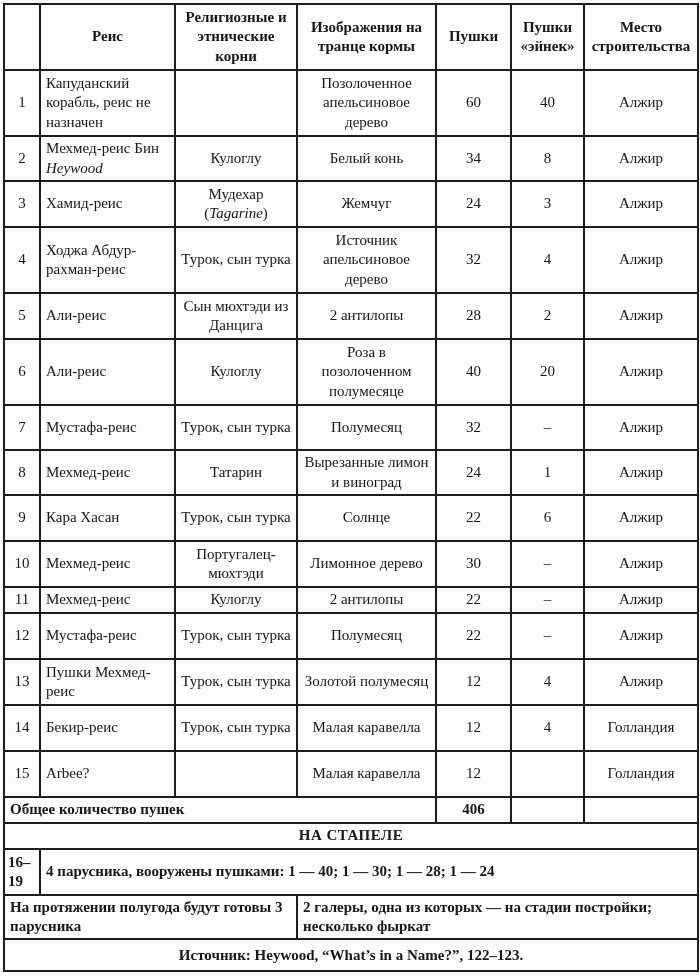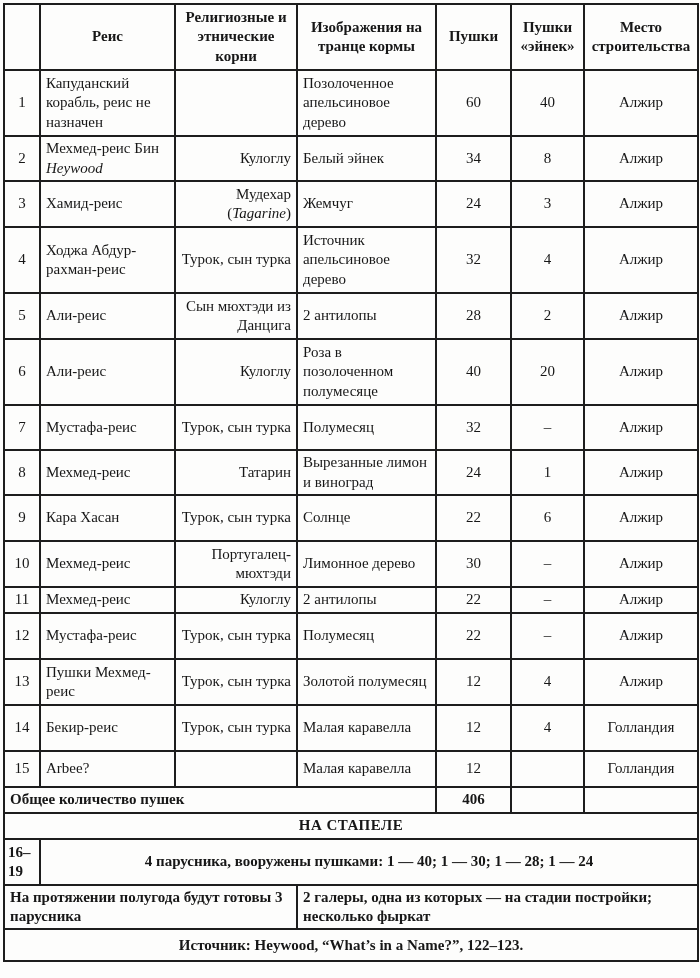--- a/index.html
+++ b/index.html
@@ -40,38 +40,38 @@
   tbody.body tr:nth-child(5)  { height: 46px; }
   tbody.body tr:nth-child(6)  { height: 66px; }
   tbody.body tr:nth-child(7)  { height: 45px; }
   tbody.body tr:nth-child(8)  { height: 45px; }
   tbody.body tr:nth-child(9)  { height: 46px; }
   tbody.body tr:nth-child(10) { height: 46px; }
   tbody.body tr:nth-child(11) { height: 26px; }
   tbody.body tr:nth-child(12) { height: 46px; }
   tbody.body tr:nth-child(13) { height: 46px; margin-top: 12px; }
   tbody.body tr:nth-child(14) { height: 46px; }
-  tbody.body tr:nth-child(15) { height: 36px; }
+  tbody.body tr:nth-child(15) { height: 46px; }
 
   .col-num   { text-align: center; padding: 2px 2px; }
   .col-reis  { text-align: left; }
-  .col-roots { text-align: right; }
-  .col-image { text-align: left; }
+  .col-roots { text-align: center; }
+  .col-image { text-align: center; }
   .col-guns  { text-align: center; }
   .col-eynek { text-align: center; }
   .col-place { text-align: center; }
 
   tbody.footer td { font-weight: bold; }
   .row-total  { height: 26px; }
   .row-total .total-label { text-align: left; }
   .row-section { height: 26px; }
   .row-section .section-title { text-align: center; letter-spacing: 0.5px; border-radius: 7px; }
   .row-slip { height: 46px; }
   .row-slip .slip-num { text-align: left; padding: 2px 3px; }
-  .row-slip .slip-text { text-align: center; }
+  .row-slip .slip-text { text-align: left; }
   .row-note { height: 38px; margin-top: 8px; }
   .row-note td { text-align: left; }
   .row-source { height: 32px; }
   .row-source td { text-align: center; font-weight: normal; }
 </style>
 </head>
 <body>
 
 <div class="page">
   <table class="main">
@@ -102,21 +102,21 @@
           <td class="col-roots"></td>
           <td class="col-image">Позолоченное апельсиновое дерево</td>
           <td class="col-guns">60</td>
           <td class="col-eynek">40</td>
           <td class="col-place">Алжир</td>
         </tr>
         <tr>
           <td class="col-num">2</td>
           <td class="col-reis"><span>Мехмед-реис Бин </span><i>Heywood</i></td>
           <td class="col-roots">Кулоглу</td>
-          <td class="col-image">Белый эйнек</td>
+          <td class="col-image">Белый конь</td>
           <td class="col-guns">34</td>
           <td class="col-eynek">8</td>
           <td class="col-place">Алжир</td>
         </tr>
         <tr>
           <td class="col-num">3</td>
           <td class="col-reis">Хамид-реис</td>
           <td class="col-roots"><span>Мудехар (</span><i>Tagarine</i><span>)</span></td>
           <td class="col-image">Жемчуг</td>
           <td class="col-guns">24</td>

